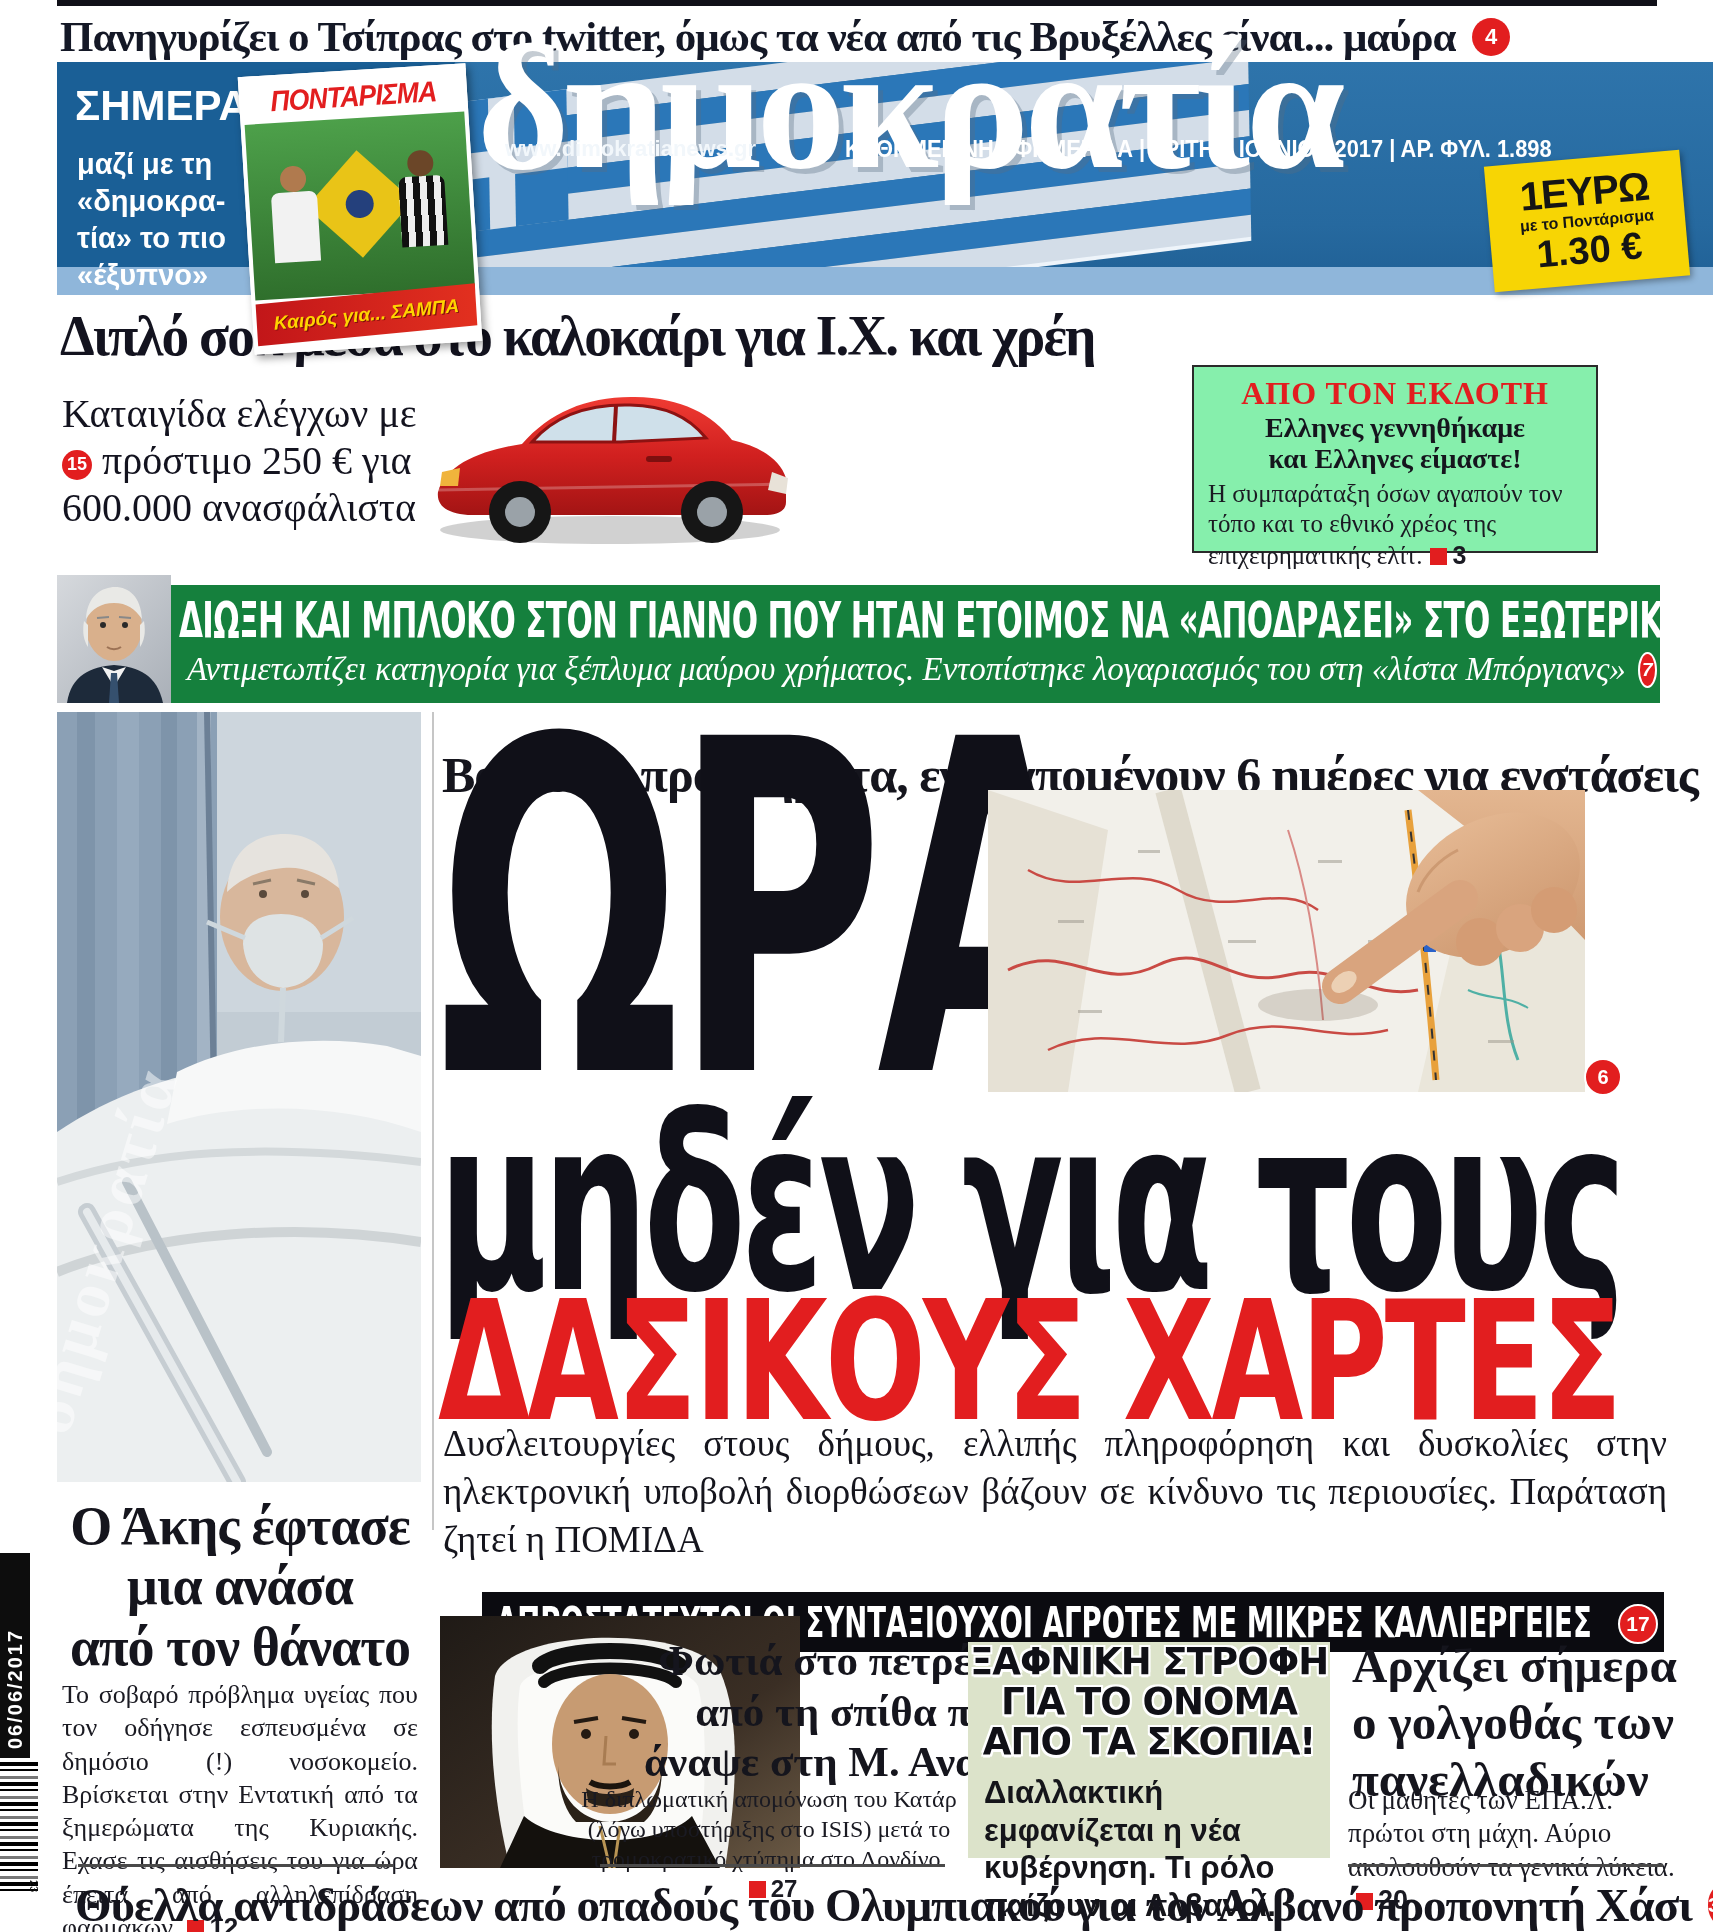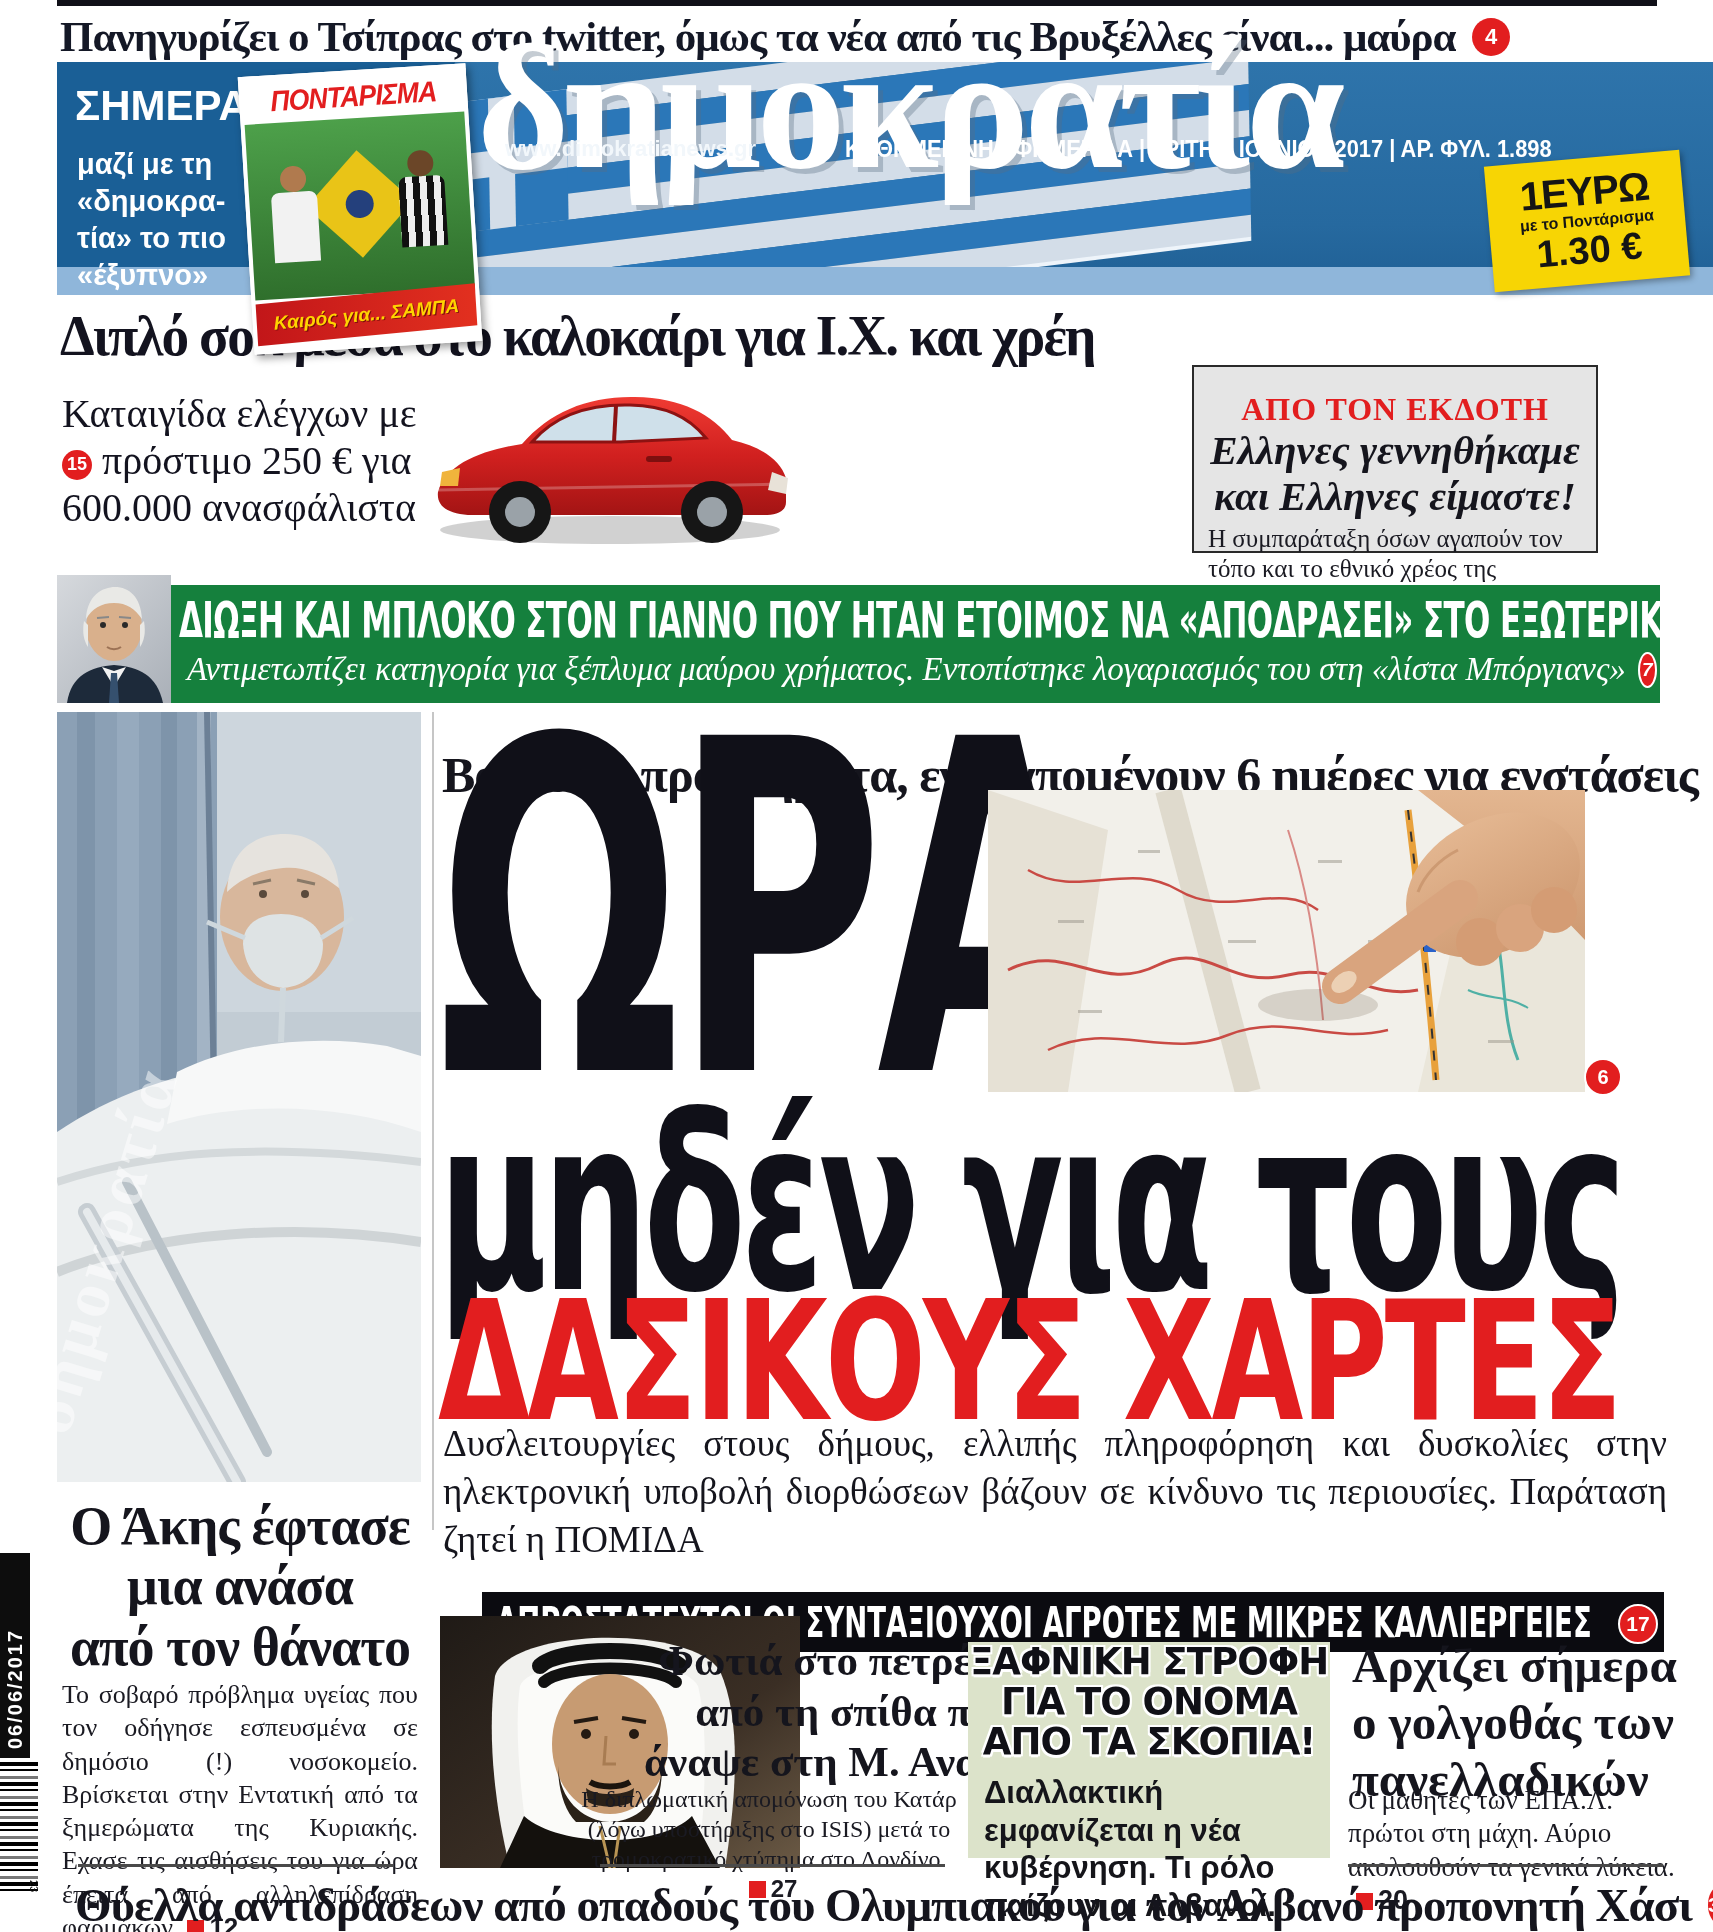--- a/index.html
+++ b/index.html
@@ -71,24 +71,24 @@
               color:#ffd400;white-space:nowrap;text-shadow:1px 1px 0 #7a0c0c;}
 
   
   .ds-head{left:60px;top:303px;width:1125px;font-weight:bold;font-size:57px;letter-spacing:-2px;color:#13131f;
            white-space:nowrap;transform:scaleX(.97);transform-origin:left;}
   .ds-sub{font-size:40px;line-height:1.18;color:#13131f;}
   .ds-left{left:62px;top:390px;width:380px;}
   .ds-right{left:800px;top:390px;width:395px;}
   .car{left:420px;top:352px;}
 
-  .editor-box{left:1192px;top:365px;width:406px;height:188px;border:2px solid #2a2a2a;background:#e5e5e5;
-              padding:24px 14px;box-sizing:border-box;text-align:center;}
+  .editor-box{left:1192px;top:365px;width:406px;height:188px;border:2px solid #2a2a2a;background:#86efac;
+              padding:8px 14px;box-sizing:border-box;text-align:center;}
   .eb-label{font-weight:bold;font-size:32px;color:#e21e1f;letter-spacing:1px;}
-  .eb-title{font-weight:bold;font-style:italic;font-size:41px;line-height:1.12;color:#15151d;}
+  .eb-title{font-weight:bold;font-size:28px;line-height:1.12;color:#15151d;}
   .eb-body{margin-top:4px;text-align:left;font-size:25px;line-height:1.22;color:#1a1a22;}
 
   
   .gianno{left:57px;top:585px;width:1603px;height:118px;background:#15803d;}
   .gi-photo{position:absolute;left:0;top:-10px;}
   .gi-head{position:absolute;left:122px;top:6px;font-family:"DejaVu Sans",sans-serif;font-weight:bold;
            font-size:50px;color:#fff;white-space:nowrap;transform:scaleX(.62);transform-origin:left top;
            letter-spacing:-1px;}
   .gi-sub{position:absolute;left:130px;top:66px;width:1470px;font-style:italic;font-size:33px;color:#fff;
           white-space:nowrap;display:flex;align-items:center;gap:12px;}

